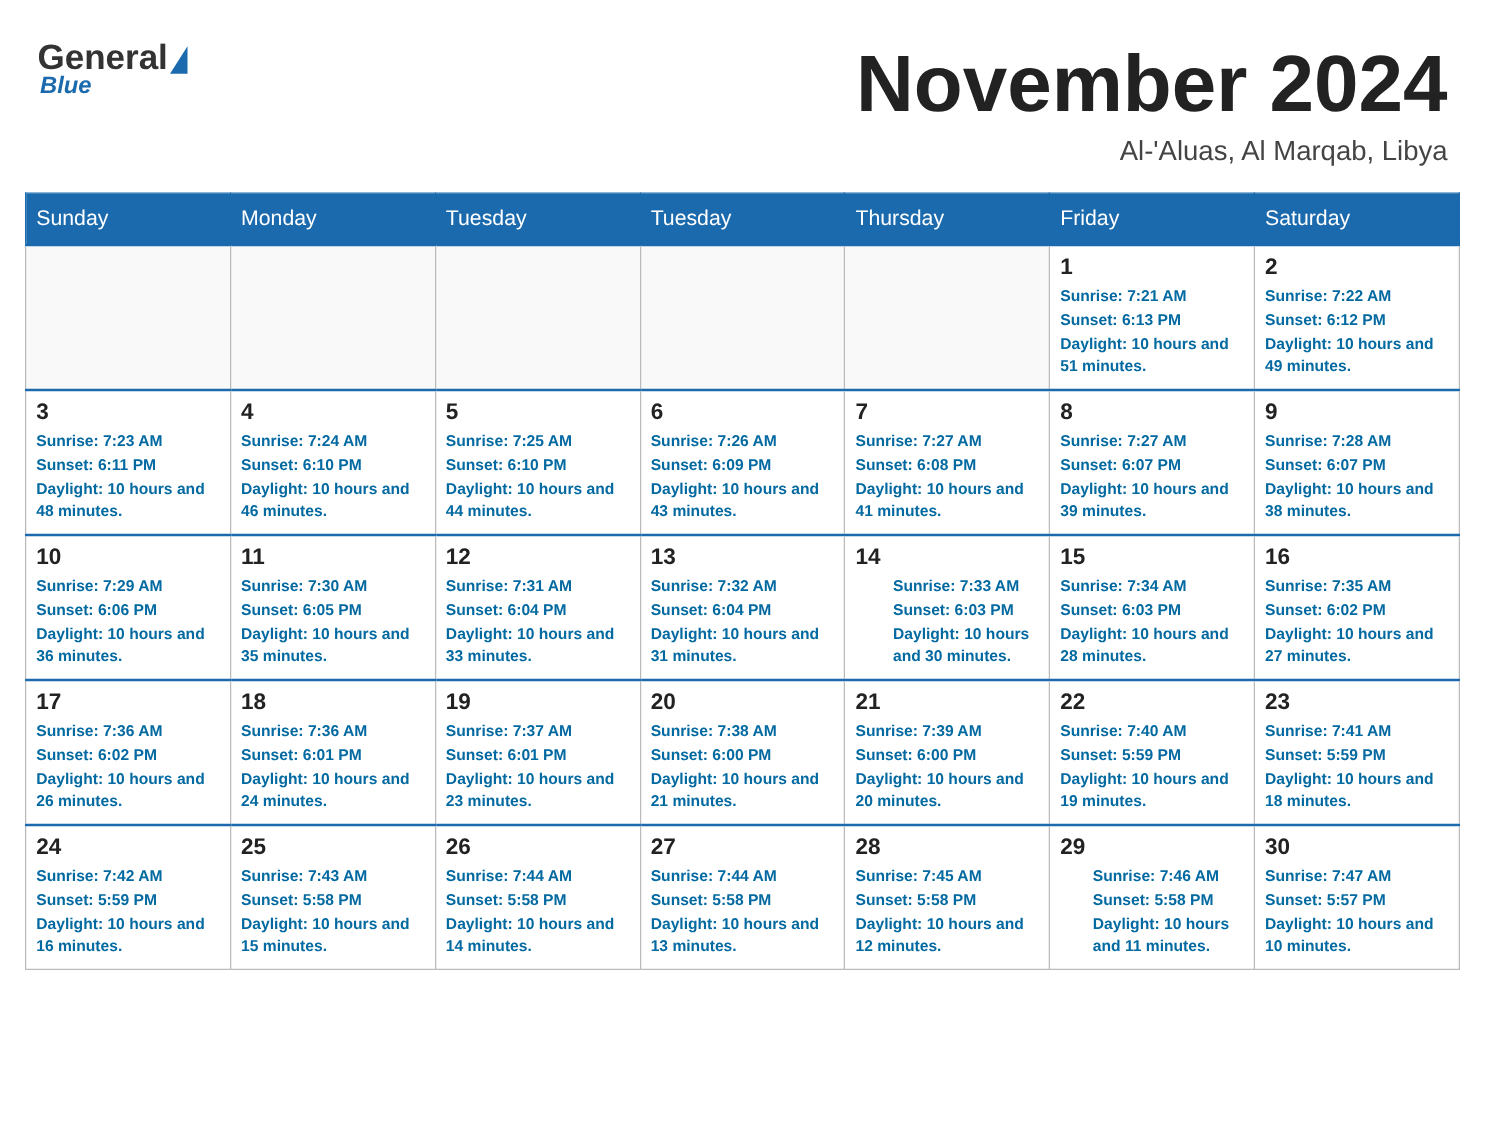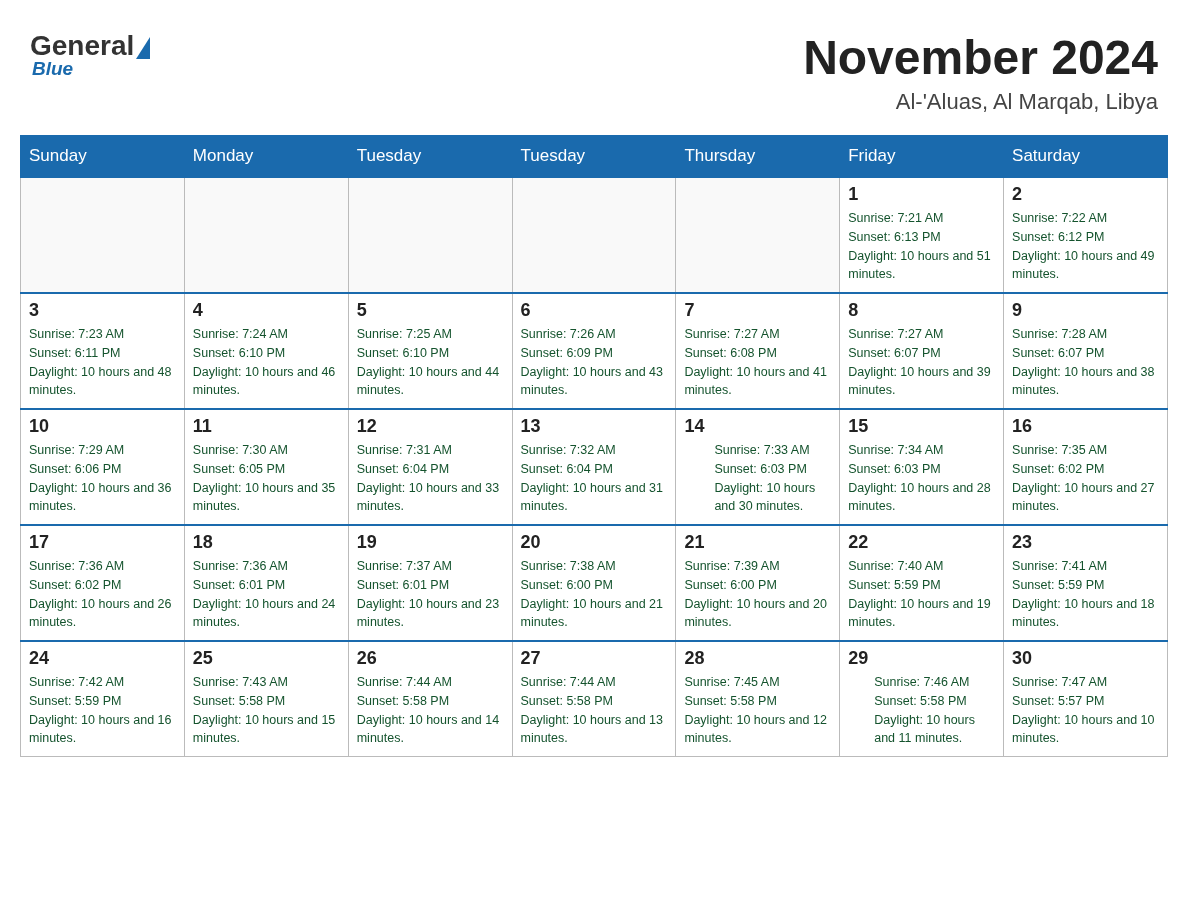--- a/index.html
+++ b/index.html
@@ -45,21 +45,21 @@
       font-weight: bold;
       color: #1a6aad;
       margin-top: -4px;
       margin-left: 2px;
       font-style: italic;
     }
     .title-block {
       text-align: right;
     }
     .month-title {
-      font-size: 48px;
+      font-size: 64px;
       font-weight: bold;
       color: #222;
     }
     .location-title {
       font-size: 22px;
       color: #444;
       margin-top: 4px;
     }
     .calendar {
       width: 100%;
@@ -87,22 +87,23 @@
     }
     .day-number {
       font-size: 18px;
       font-weight: bold;
       color: #222;
       margin-bottom: 4px;
       display: block;
     }
     .day-info {
       font-size: 12.5px;
-      color: #14532d;
+      color: #0369a1;
       line-height: 1.5;
+      font-weight: bold;
     }
     .empty-cell {
       background: #f9f9f9;
     }
     tr.week-row td {
       border-top: 2px solid #1a6aad;
     }
   </style>
 </head>
 <body>

